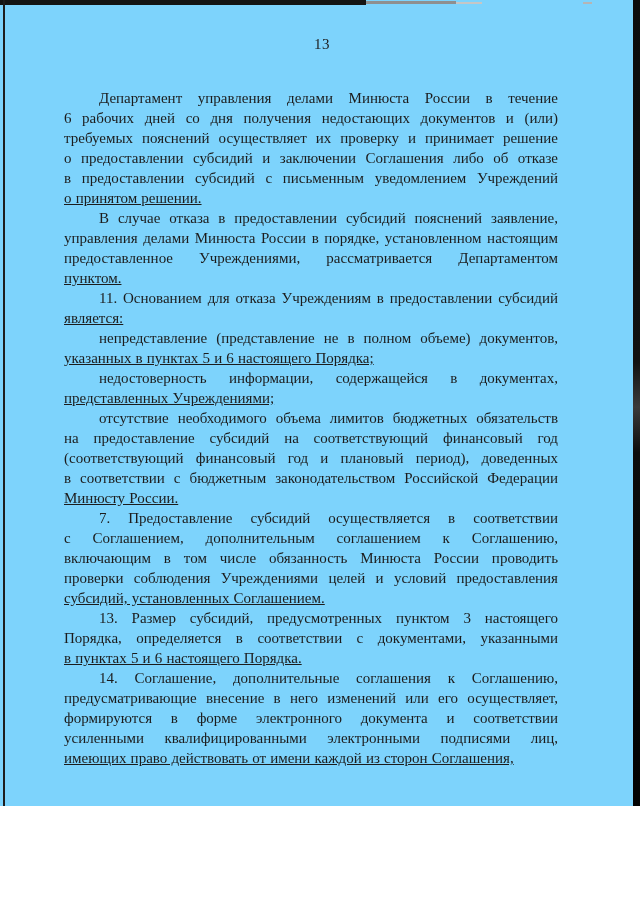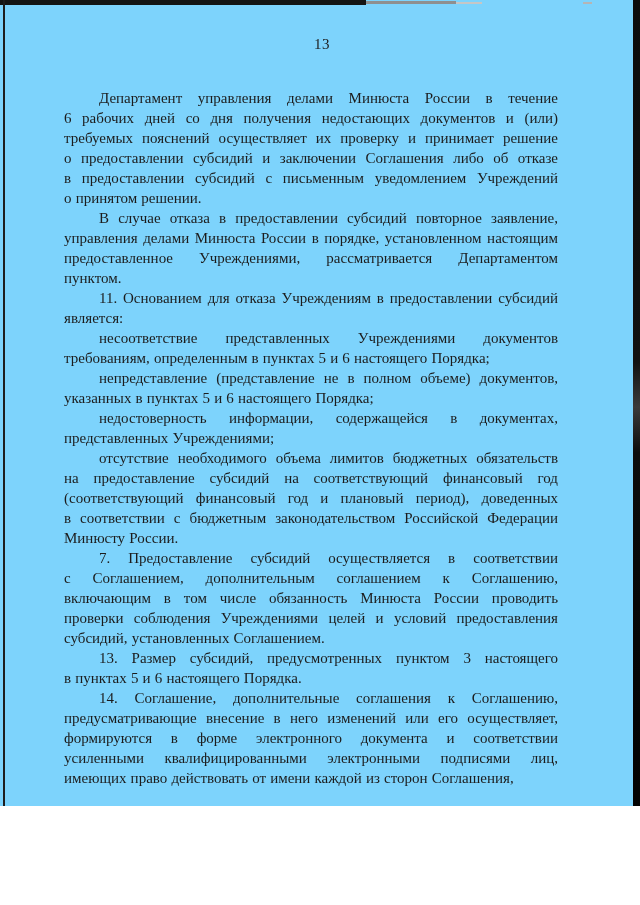--- a/index.html
+++ b/index.html
@@ -30,21 +30,21 @@
     position:absolute; left:64px; top:80px; width:494px;
     font-size:15px; line-height:20px; word-spacing:0.4px;margin-top:8px;
   }
   .para { margin:0; }
   .line {
     text-align:justify;
     text-align-last:justify;
     text-justify:inter-word;
     height:20px; overflow:hidden; white-space:nowrap;
   }
-  .line.last { text-align-last:left; }
+  .line.last { text-align-last:left;text-decoration:underline; }
   .line.first { padding-left:35px; }
 </style>
 </head>
 <body>
 
 <div class="page">
 
   <div class="edge edge-top-1"></div>
   <div class="edge edge-top-2"></div>
   <div class="edge edge-top-3"></div>
@@ -58,32 +58,28 @@
   <div class="body-text">
       <div class="para">
         <div class="line first">Департамент управления делами Минюста России в течение</div>
         <div class="line">6 рабочих дней со дня получения недостающих документов и (или)</div>
         <div class="line">требуемых пояснений осуществляет их проверку и принимает решение</div>
         <div class="line">о предоставлении субсидий и заключении Соглашения либо об отказе</div>
         <div class="line">в предоставлении субсидий с письменным уведомлением Учреждений</div>
         <div class="line last">о принятом решении.</div>
       </div>
       <div class="para">
-        <div class="line first">В случае отказа в предоставлении субсидий повторное заявление,</div>
+        <div class="line first">В случае отказа в предоставлении субсидий пояснений заявление,</div>
         <div class="line">управления делами Минюста России в порядке, установленном настоящим</div>
         <div class="line">предоставленное Учреждениями, рассматривается Департаментом</div>
         <div class="line last">пунктом.</div>
       </div>
       <div class="para">
         <div class="line first">11. Основанием для отказа Учреждениям в предоставлении субсидий</div>
         <div class="line last">является:</div>
-      </div>
-      <div class="para">
-        <div class="line first">несоответствие представленных Учреждениями документов</div>
-        <div class="line last">требованиям, определенным в пунктах 5 и 6 настоящего Порядка;</div>
       </div>
       <div class="para">
         <div class="line first">непредставление (представление не в полном объеме) документов,</div>
         <div class="line last">указанных в пунктах 5 и 6 настоящего Порядка;</div>
       </div>
       <div class="para">
         <div class="line first">недостоверность информации, содержащейся в документах,</div>
         <div class="line last">представленных Учреждениями;</div>
       </div>
       <div class="para">
@@ -95,20 +91,21 @@
       </div>
       <div class="para">
         <div class="line first">7. Предоставление субсидий осуществляется в соответствии</div>
         <div class="line">с Соглашением, дополнительным соглашением к Соглашению,</div>
         <div class="line">включающим в том числе обязанность Минюста России проводить</div>
         <div class="line">проверки соблюдения Учреждениями целей и условий предоставления</div>
         <div class="line last">субсидий, установленных Соглашением.</div>
       </div>
       <div class="para">
         <div class="line first">13. Размер субсидий, предусмотренных пунктом 3 настоящего</div>
+        <div class="line">Порядка, определяется в соответствии с документами, указанными</div>
         <div class="line last">в пунктах 5 и 6 настоящего Порядка.</div>
       </div>
       <div class="para">
         <div class="line first">14. Соглашение, дополнительные соглашения к Соглашению,</div>
         <div class="line">предусматривающие внесение в него изменений или его осуществляет,</div>
         <div class="line">формируются в форме электронного документа и соответствии</div>
         <div class="line">усиленными квалифицированными электронными подписями лиц,</div>
         <div class="line last">имеющих право действовать от имени каждой из сторон Соглашения,</div>
       </div>
     </div>

